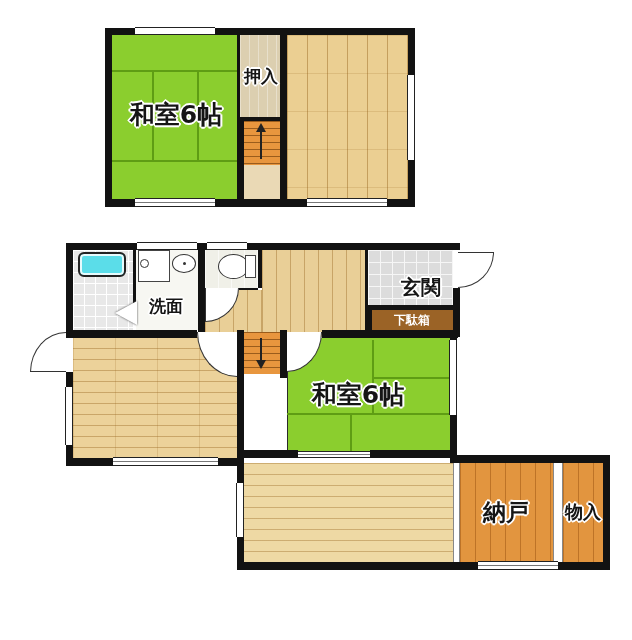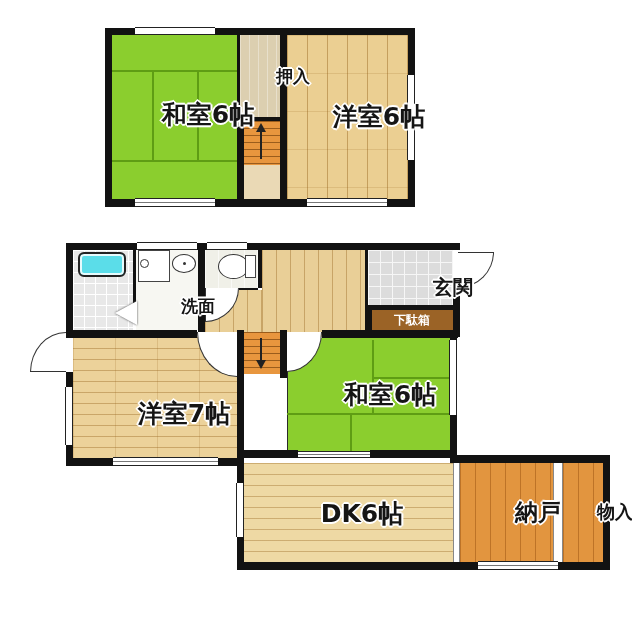--- a/index.html
+++ b/index.html
@@ -40,21 +40,21 @@
   .box-white{position:absolute;background:#fff;border:1.5px solid #444;box-sizing:border-box;}
   .oval{position:absolute;background:#fff;border:1.5px solid #333;border-radius:50%;box-sizing:border-box;}
   .dot{position:absolute;background:#333;border-radius:50%;}
   .tri-left{position:absolute;width:0;height:0;border-top:12px solid transparent;border-bottom:12px solid transparent;border-right:22px solid #fff;filter:drop-shadow(0 0 1px #444);}
   
   .aline{position:absolute;background:#222;}
   .ahead-up{position:absolute;width:0;height:0;border-left:5px solid transparent;border-right:5px solid transparent;border-bottom:9px solid #222;}
   .ahead-down{position:absolute;width:0;height:0;border-left:5px solid transparent;border-right:5px solid transparent;border-top:9px solid #222;}
   
   .lbl{position:absolute;transform:translate(-50%,-50%);font-weight:700;color:#151515;white-space:nowrap;
-       text-shadow:-2px 0 #fff,2px 0 #fff,0 -2px #fff,0 2px #fff,-1px -1px #fff,1px -1px #fff,-1px 1px #fff,1px 1px #fff;margin-left:32px;}
+       text-shadow:-2px 0 #fff,2px 0 #fff,0 -2px #fff,0 2px #fff,-1px -1px #fff,1px -1px #fff,-1px 1px #fff,1px 1px #fff;}
   .lbl-white{position:absolute;transform:translate(-50%,-50%);font-weight:600;color:#ffffff;white-space:nowrap;}
   .note{position:absolute;transform:translate(-50%,-50%);font-size:25px;font-weight:500;color:#111;white-space:nowrap;letter-spacing:1px;}
 </style>
 </head>
 <body>
 
 <div id="plan">
 
   <div class="abs tatami" style="left:112px;top:35px;width:125px;height:164px"></div>
   <div class="tline" style="left:112px;top:70px;width:125px;height:2px"></div>
@@ -82,21 +82,20 @@
   <div class="w" style="left:280px;top:35px;width:7px;height:164px"></div>
   <div class="w" style="left:237px;top:117px;width:45px;height:4px"></div>
 
   <div class="win-h" style="left:135px;top:27px;width:80px;height:8px"></div>
   <div class="win-h" style="left:135px;top:198px;width:80px;height:9px"></div>
   <div class="win-h" style="left:307px;top:198px;width:80px;height:9px"></div>
   <div class="win-v" style="left:407px;top:75px;width:8px;height:85px"></div>
 
   <div class="lbl" style="left:176px;top:114px;font-size:25px">和室6帖</div>
   <div class="lbl" style="left:261px;top:76px;font-size:17px">押入</div>
-  <div class="lbl" style="left:347px;top:116px;font-size:25px">洋室6帖</div>
 
   <div class="abs tile-bath" style="left:73px;top:250px;width:60px;height:80px"></div>
   <div class="abs floor-white" style="left:136px;top:250px;width:62px;height:80px"></div>
   <div class="abs floor-toilet" style="left:205px;top:250px;width:53px;height:38px"></div>
   <div class="abs wood-hall" style="left:262px;top:250px;width:103px;height:87px"></div>
   <div class="abs wood-hall" style="left:205px;top:290px;width:57px;height:47px"></div>
   <div class="abs tile-genkan" style="left:368px;top:250px;width:85px;height:62px"></div>
   <div class="abs wood-h" style="left:73px;top:337px;width:164px;height:121px"></div>
   <div class="abs stairs" style="left:244px;top:332px;width:36px;height:42px"></div>
   <div class="aline" style="left:260px;top:338px;width:2px;height:24px"></div>
@@ -168,20 +167,18 @@
   <div class="box-white" style="left:138px;top:250px;width:32px;height:32px"></div>
   <div class="oval" style="left:140px;top:259px;width:9px;height:9px"></div>
   <div class="oval" style="left:172px;top:254px;width:24px;height:19px"></div>
   <div class="dot" style="left:183px;top:262px;width:3px;height:3px"></div>
   <div class="oval" style="left:218px;top:254px;width:31px;height:25px"></div>
   <div class="box-white" style="left:245px;top:255px;width:11px;height:23px"></div>
 
   <div class="lbl" style="left:166px;top:306px;font-size:17px">洗面</div>
   <div class="lbl" style="left:421px;top:287px;font-size:20px">玄関</div>
   <div class="lbl-white" style="left:412px;top:320px;font-size:12px">下駄箱</div>
-  <div class="lbl" style="left:152px;top:413px;font-size:25px">洋室7帖</div>
   <div class="lbl" style="left:358px;top:394px;font-size:25px">和室6帖</div>
-  <div class="lbl" style="left:330px;top:513px;font-size:25px">DK6帖</div>
   <div class="lbl" style="left:506px;top:512px;font-size:23px">納戸</div>
   <div class="lbl" style="left:583px;top:512px;font-size:18px">物入</div>
 
 
 </div>
 
 </body></html>

